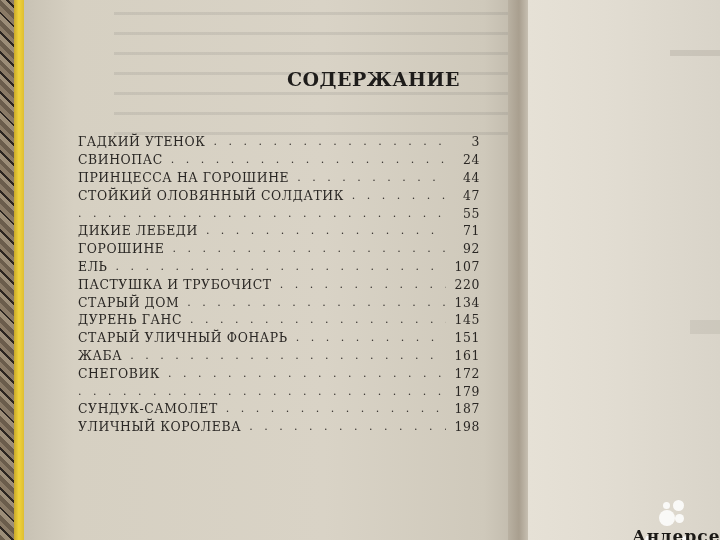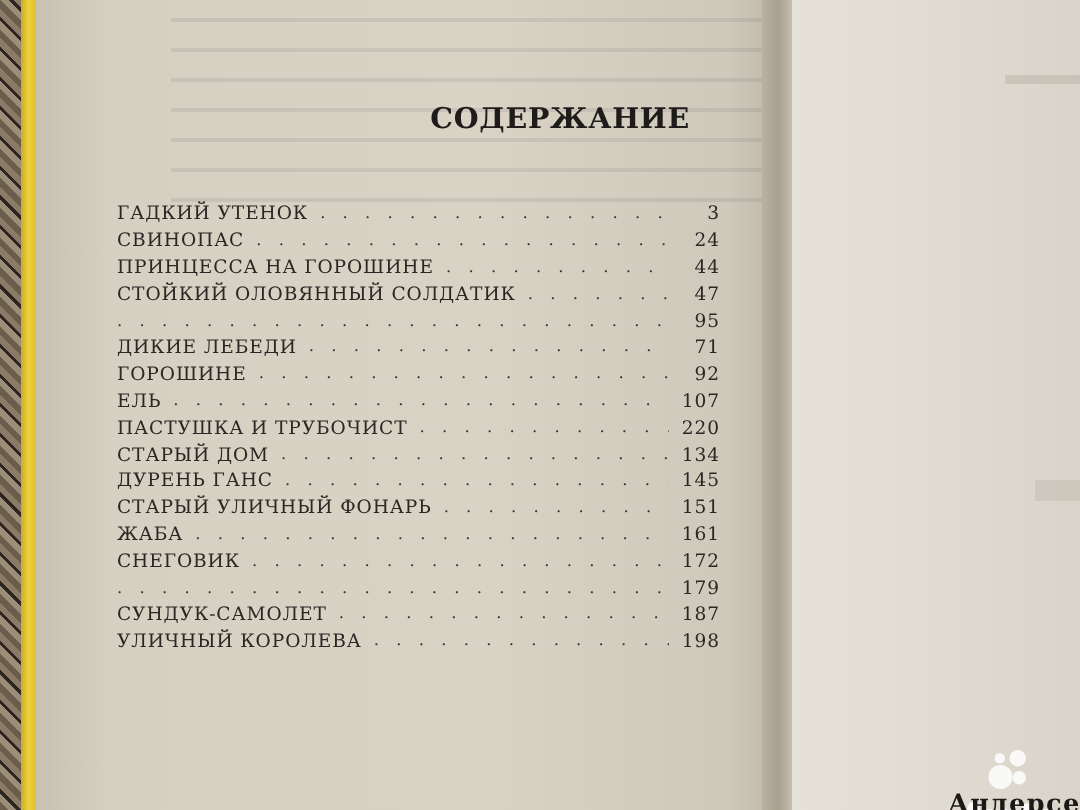--- a/index.html
+++ b/index.html
@@ -61,21 +61,21 @@
       <span class="d"></span>
       <span class="p">44</span>
     </div>
   <div class="row">
       <span class="t">СТОЙКИЙ ОЛОВЯННЫЙ СОЛДАТИК</span>
       <span class="d"></span>
       <span class="p">47</span>
     </div>
   <div class="row">
       <span class="d"></span>
-      <span class="p">95</span>
+      <span class="p">55</span>
     </div>
   <div class="row">
       <span class="t">ДИКИЕ ЛЕБЕДИ</span>
       <span class="d"></span>
       <span class="p">71</span>
     </div>
   <div class="row">
       <span class="t">ГОРОШИНЕ</span>
       <span class="d"></span>
       <span class="p">92</span>

